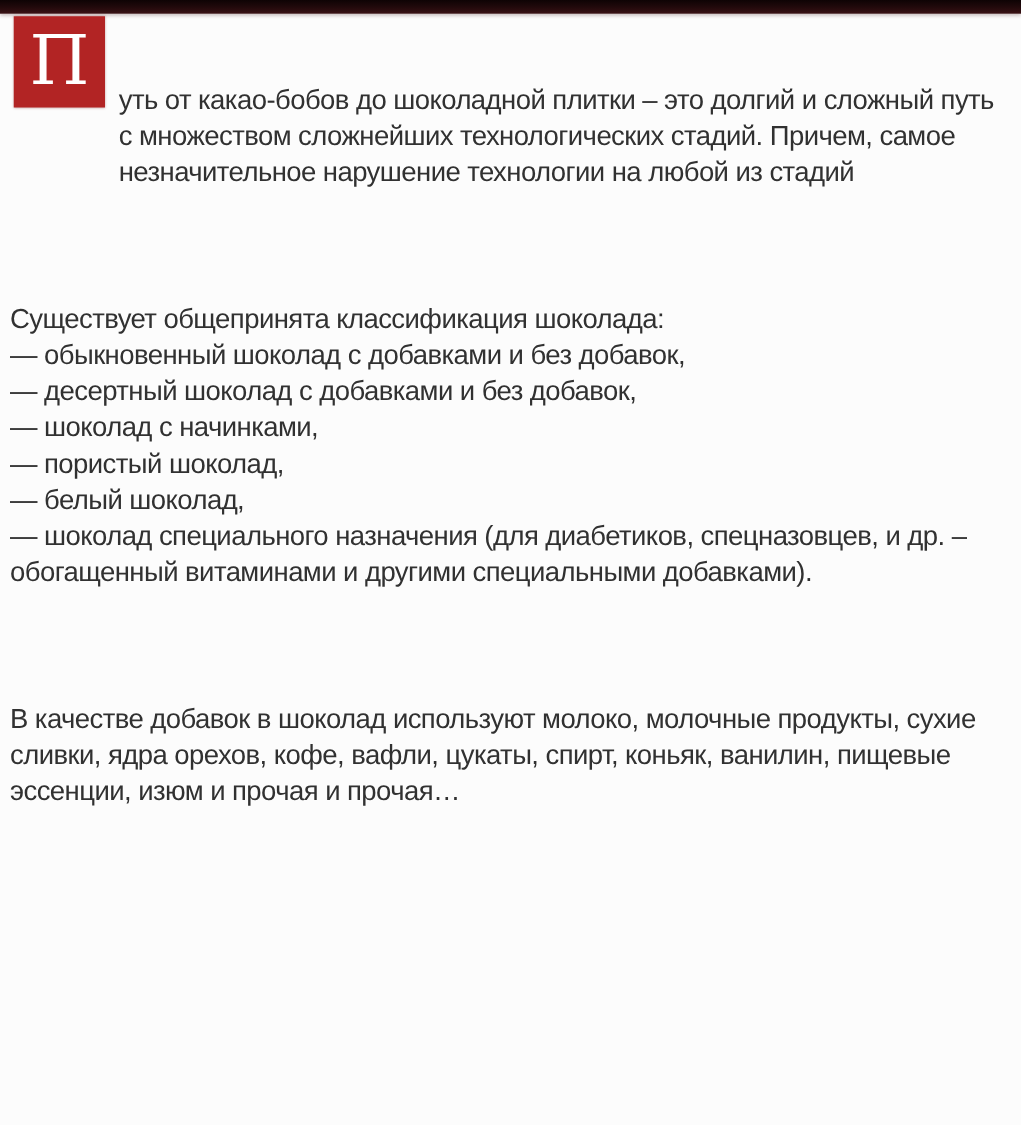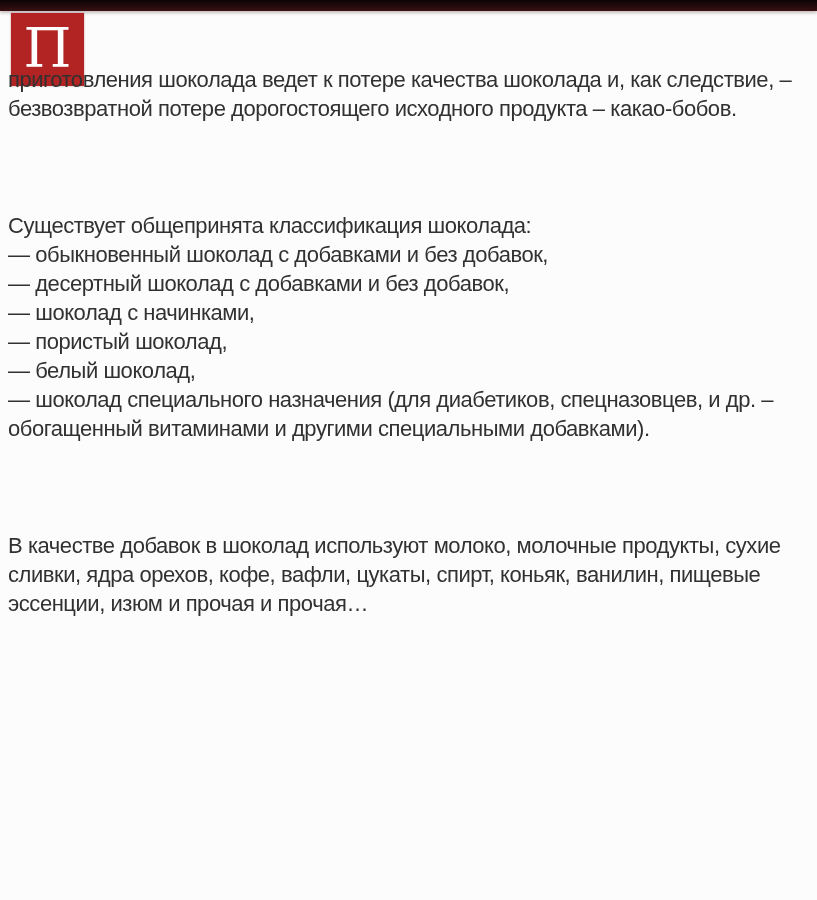--- a/index.html
+++ b/index.html
@@ -64,22 +64,23 @@
     margin-top: 30px;
   }
 </style>
 </head>
 <body>
 
 <div class="page" style="--page-bg: #fcfcfc; --text-color: #313131; --accent: #b22424;">
   <div class="top-bar"></div>
   <div class="drop-cap">П</div>
   <div class="article">
-    <div class="para">приготовления шоколада ведет к потере качества шоколада и, как следствие, –
-безвозвратной потере дорогостоящего исходного продукта – какао-бобов.</div>
+    <div class="para p-indent">уть от какао-бобов до шоколадной плитки – это долгий и сложный путь
+с множеством сложнейших технологических стадий. Причем, самое
+незначительное нарушение технологии на любой из стадий</div>
     <div class="para spaced">Существует общепринята классификация шоколада:
 — обыкновенный шоколад с добавками и без добавок,
 — десертный шоколад с добавками и без добавок,
 — шоколад с начинками,
 — пористый шоколад,
 — белый шоколад,
 — шоколад специального назначения (для диабетиков, спецназовцев, и др. –
 обогащенный витаминами и другими специальными добавками).</div>
     <div class="para spaced">В качестве добавок в шоколад используют молоко, молочные продукты, сухие
 сливки, ядра орехов, кофе, вафли, цукаты, спирт, коньяк, ванилин, пищевые

